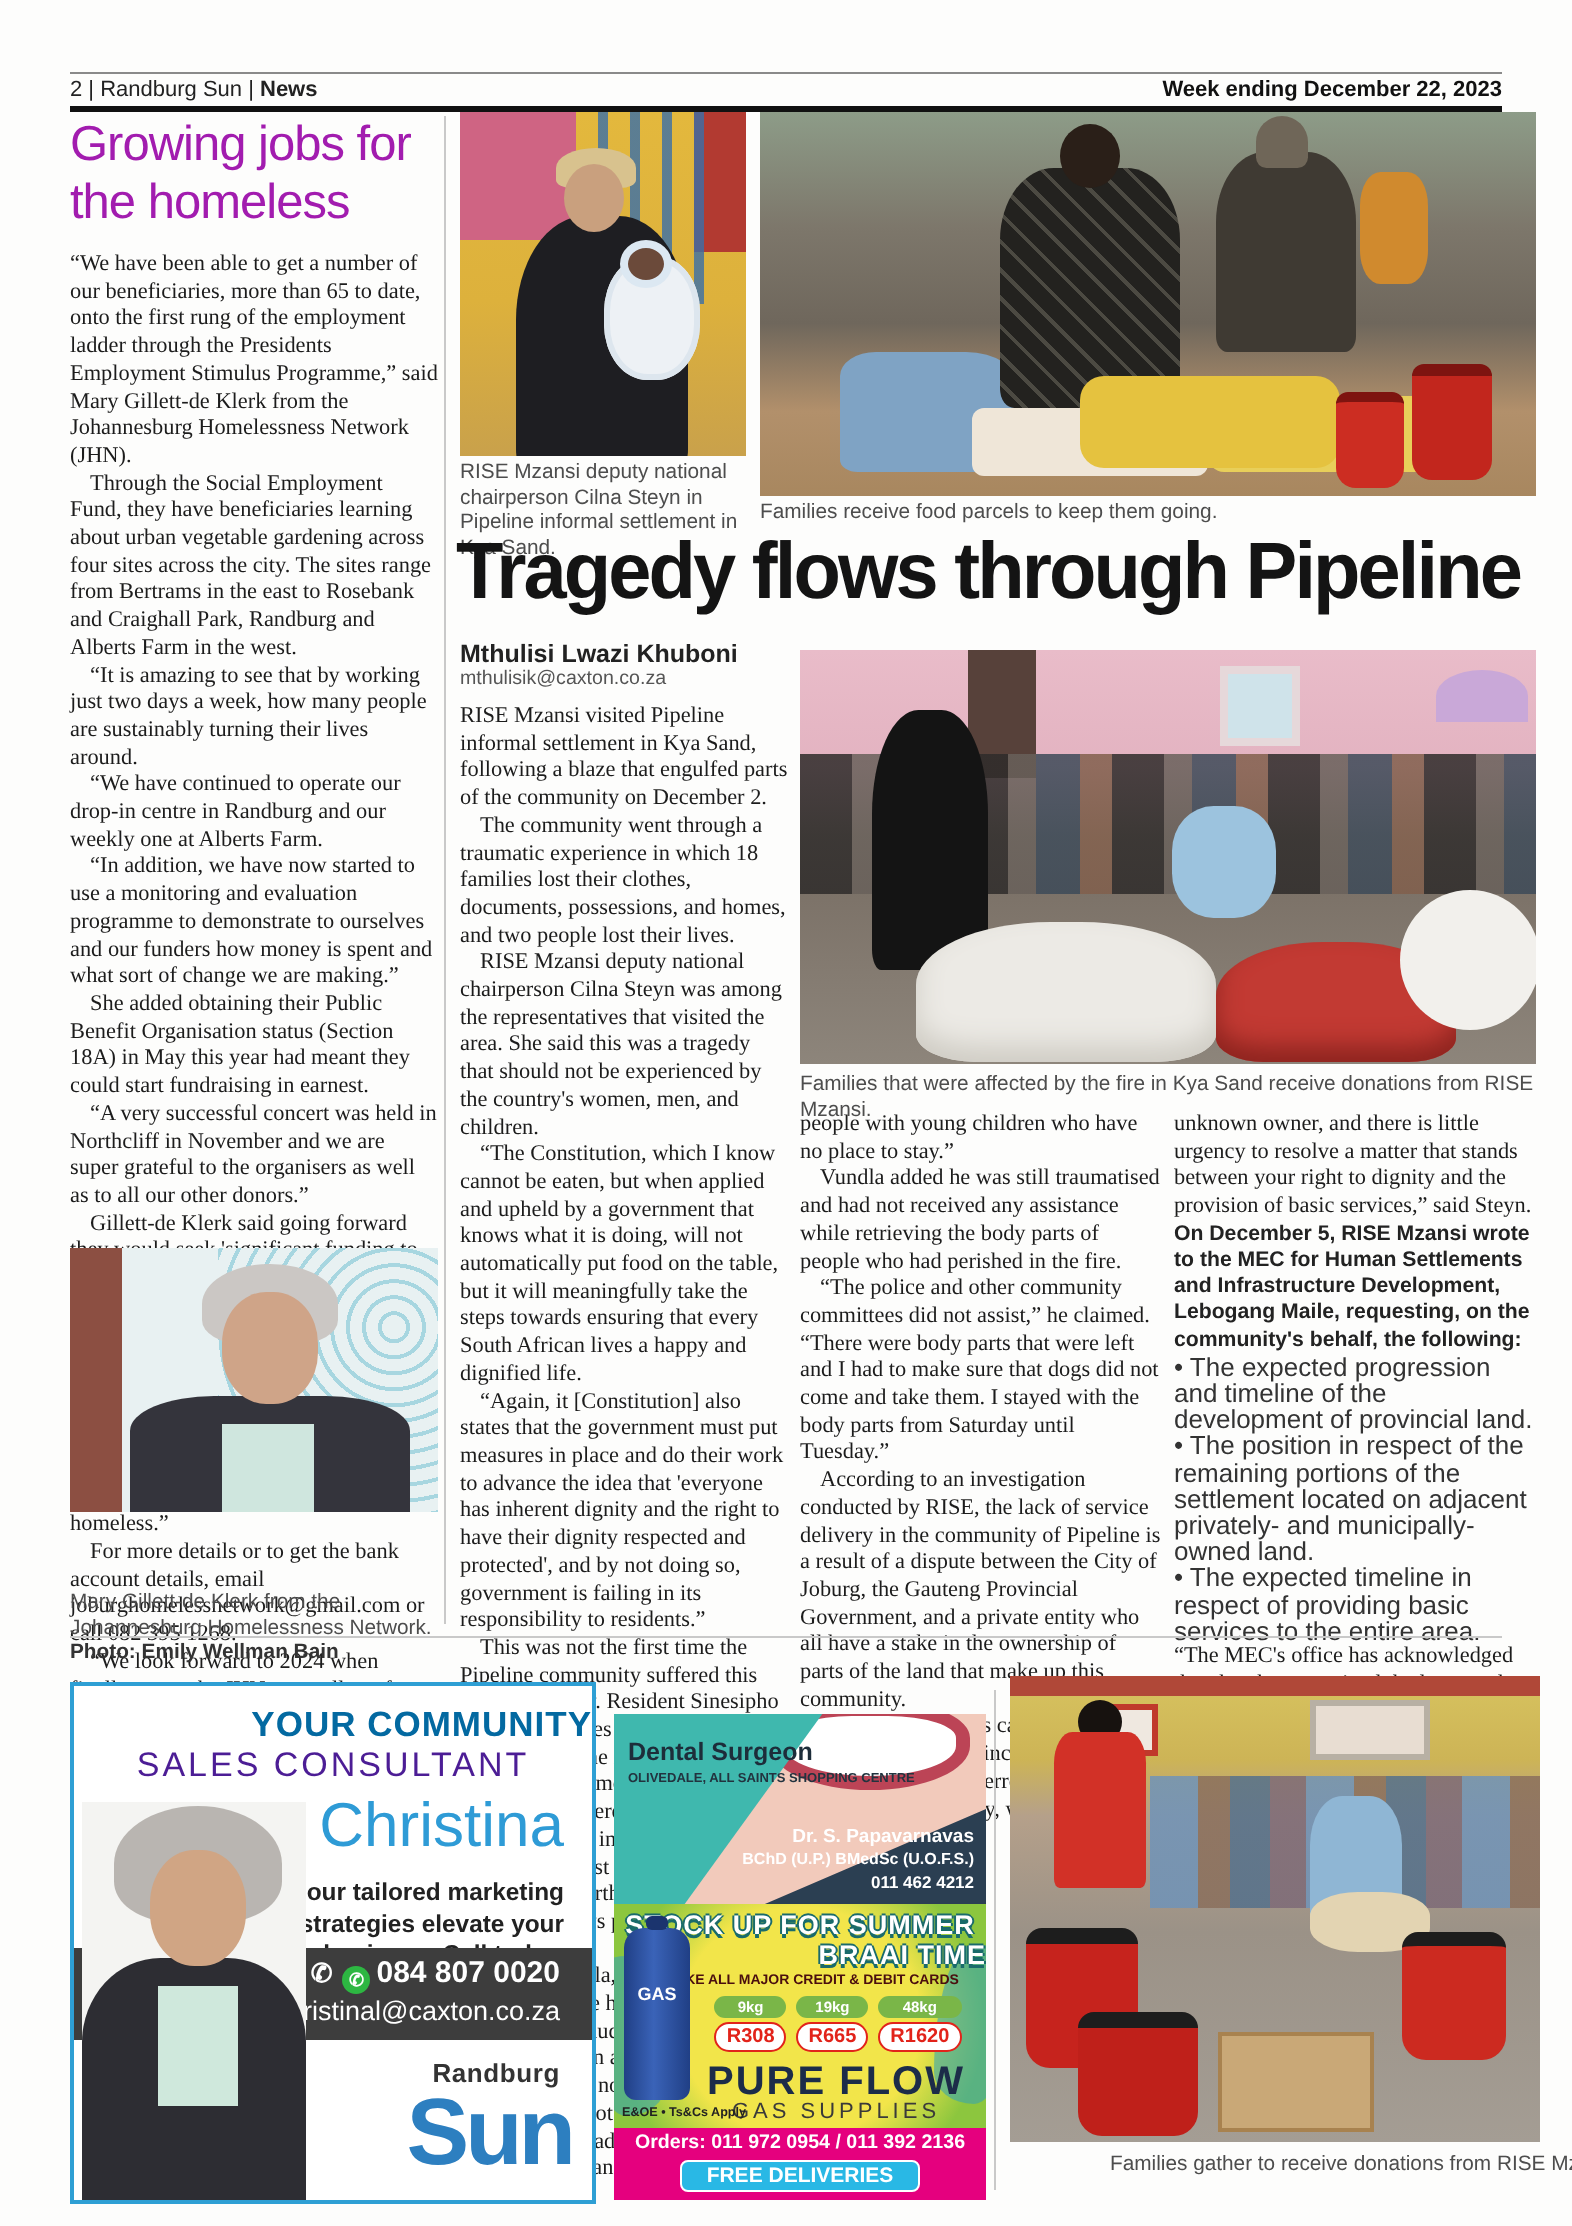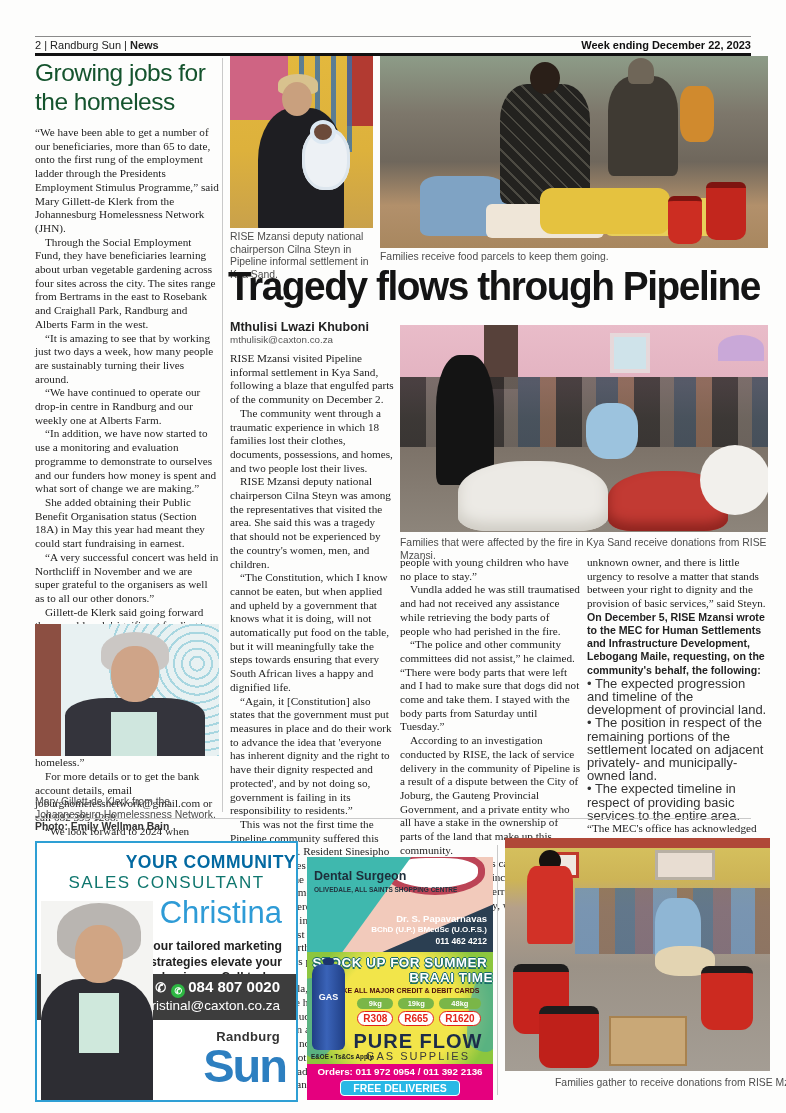--- a/index.html
+++ b/index.html
@@ -18,21 +18,21 @@
   .hdr-left b  { font-weight:bold; }
   .hdr-right   { right:35px; top:39px; font-size:11px; font-weight:bold; color:#111; }
 
   
   .serifcol { font-family:"Liberation Serif", serif; font-size:11.2px; line-height:13.7px; color:#1c1c1c; text-align:left; }
   .serifcol p + p { text-indent:10px; }
   .caption { font-size:10.4px; line-height:12.6px; color:#4d4d4d; }
   .caption b { color:#333; }
 
   
-  .l-head { left:35px; top:58px; width:186px; font-size:24.5px; line-height:29px; font-weight:400; letter-spacing:-0.5px; color:#14532d; }
+  .l-head { left:35px; top:58px; width:186px; font-size:24.5px; line-height:29px; font-weight:400; letter-spacing:-0.5px; color:#a21caf; }
   .l-body { left:35px; top:126px; width:184px; }
   .v-rule-1 { left:222px; top:58px; width:1px; height:754px; background:#c9c9c9; }
 
   
   .ph { overflow:hidden; background:#9a9a90; }
   .ph > div { position:absolute; }
 
   .photo1 { left:230px; top:56px; width:143px; height:172px;
     background:linear-gradient(180deg,#e3b83d 0%,#ddb13c 55%,#c9a14b 100%); }
   .p1-pink { left:0; top:0; width:58px; height:64px; background:#cf6483; }
@@ -118,21 +118,21 @@
   .col3 { left:587px; top:556px; width:181px; }
   .sans-bold-par { font-family:"Liberation Sans", sans-serif; font-size:10.6px; line-height:13.2px; font-weight:bold; color:#222; text-indent:0 !important; }
   .sans-par { font-family:"Liberation Sans", sans-serif; font-size:13px; line-height:13.2px; color:#333; text-indent:0 !important; }
 
   .sec-rule { left:35px; top:818px; width:716px; height:1px; background:#c9c9c9; }
   .v-rule-2 { left:497px; top:845px; width:1px; height:250px; background:#c9c9c9; }
 
   
   .ad-chris { left:35px; top:841px; width:263px; height:261px; background:#fff; border:2px solid #2e9fd4; }
   .ac-t1 { position:absolute; left:0; top:9px;  width:100%; text-align:right; font-size:17.5px; font-weight:bold; color:#0369a1; letter-spacing:.5px; }
-  .ac-t2 { position:absolute; left:0; top:30px; width:100%; text-align:center; font-size:17px; color:#0f766e; letter-spacing:1.5px; }
+  .ac-t2 { position:absolute; left:0; top:30px; width:100%; text-align:center; font-size:17px; color:#4c1d95; letter-spacing:1.5px; }
   .ac-name { position:absolute; right:14px; top:52px; font-size:31px; color:#2e9bd6; }
   .ac-pitch { position:absolute; right:14px; top:96px; width:190px; text-align:right; font-size:12.2px; line-height:15.5px; font-weight:bold; color:#222; }
   .ac-band { position:absolute; left:0; top:131px; width:259px; height:46px; background:#3d3d3d; }
   .ac-phone { position:absolute; right:16px; top:135px; font-size:15px; font-weight:bold; color:#fff; }
   .ac-mail  { position:absolute; right:16px; top:155px; font-size:13.5px; color:#fff; }
   .wa-ic { display:inline-block; width:14px; height:14px; background:#2db742; border-radius:50%; color:#fff; font-size:9px;
     line-height:14px; text-align:center; vertical-align:-2px; margin:0 3px; }
   .ph-ic { color:#fff; font-size:13px; margin-right:2px; }
   .ac-photo { position:absolute; left:4px; top:58px; width:112px; height:199px; z-index:3; overflow:hidden; background:#f4f4f2; }
   .acw-hair { position:absolute; left:16px; top:2px; width:84px; height:58px; background:#b9b5b1; border-radius:50% 50% 35% 35%; }

